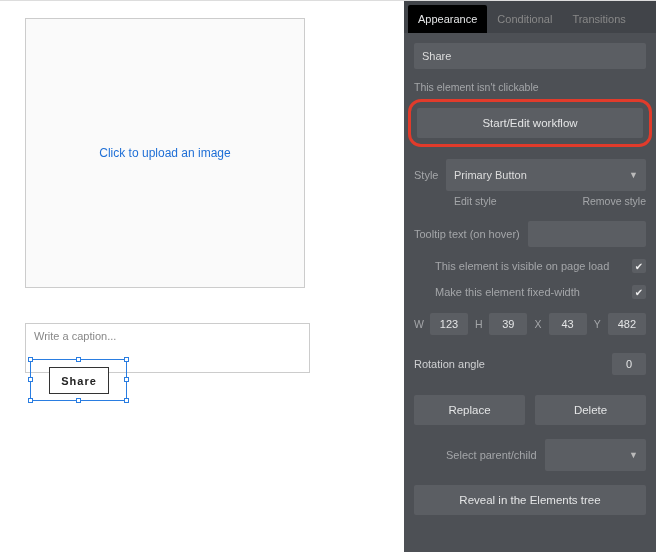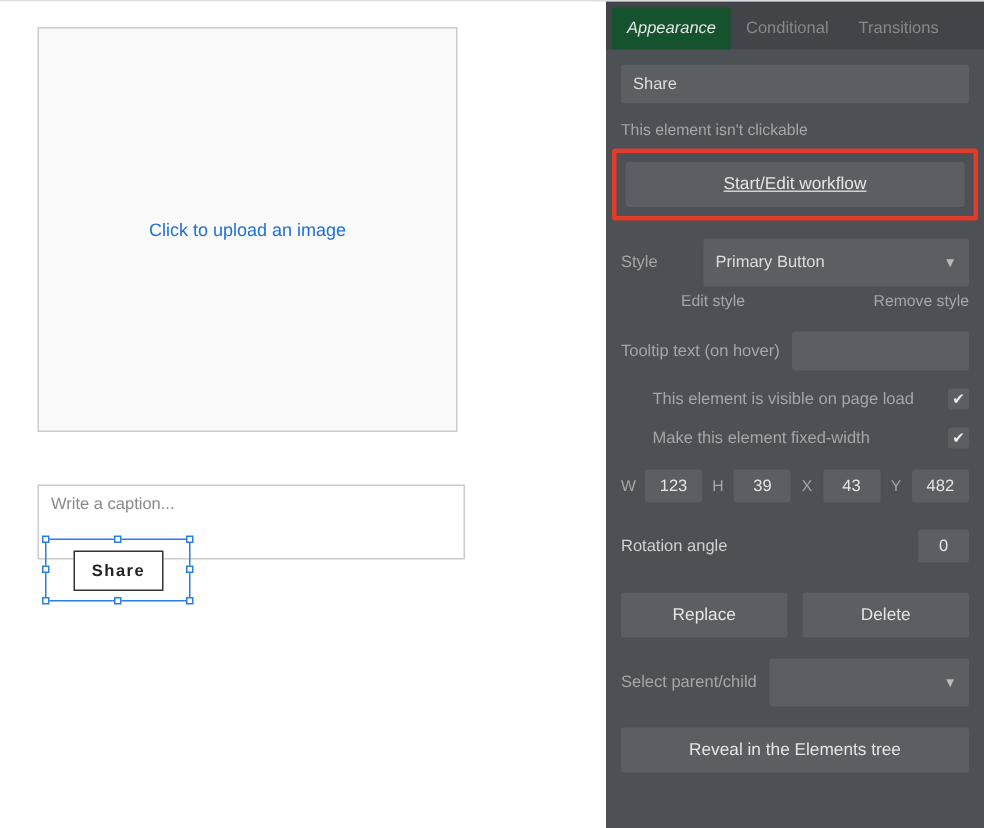--- a/index.html
+++ b/index.html
@@ -16,46 +16,46 @@
   .h.tm{left:calc(50% - 3px);top:-3px}.h.bm{left:calc(50% - 3px);bottom:-3px}
   .h.ml{left:-3px;top:calc(50% - 3px)}.h.mr{right:-3px;top:calc(50% - 3px)}
 
   .panel { position: absolute; right: 0; top: 0; width: 252px; height: 552px; background: #4d5055; color: #cfd0d2; font-size: 11px; }
   .panel-header { display:flex; align-items:center; justify-content:space-between; height: 35px; padding: 0 10px; background: #494c51;}
   .panel-title { color: #fff; font-size: 12px; }
   .panel-icons { display:flex; gap:8px; color:#b9bbbd; font-size:13px;}
   .panel-icons span { cursor:pointer; }
   .tabs { display:flex; background:#414449; padding: 4px 4px 0 4px; gap:0;}
   .tab { padding: 8px 10px 8px 10px; font-size: 11px; color:#888; cursor:pointer; border-radius:2px 2px 0 0;}
-  .tab.active { background:#14532d; color:#e4e5e6;font-style:italic;}
+  .tab.active { background:#000000; color:#e4e5e6;}
   .body { padding: 10px 10px 10px 10px; }
   .field, .btn, .dropdown, .numbox { background:#5b5e63; border:none; }
   .field { width:100%; height:26px; padding:0 8px; color:#ddd; font-size:11px; display:flex; align-items:center; border-radius:2px;}
   .note { font-size: 10.5px; color: #a4a6a9; margin: 12px 0 6px;}
-  .workflow-wrap { border: 3px solid #e13b2b; padding: 6px; margin: 0 -6px 8px -6px; border-radius:2px;text-decoration:underline;}
+  .workflow-wrap { border: 3px solid #e13b2b; padding: 6px; margin: 0 -6px 8px -6px; border-radius:13px;}
   .btn { width:100%; height: 30px; display:flex; align-items:center; justify-content:center; color:#e4e5e6; font-size:11.5px; cursor:pointer; border-radius:2px;}
-  .row { display:flex; align-items:center; gap:23px; margin-top: 12px;}
+  .row { display:flex; align-items:center; gap:0; margin-top: 12px;}
   .row .lab { width: 32px; color:#a4a6a9; font-size:11px;}
   .dropdown { flex:1; height:26px; display:flex; align-items:center; justify-content:space-between; padding:16px 8px; color:#ddd; font-size:11px; border-radius:2px; cursor:pointer;}
   .caret { font-size:9px; color:#bbb;}
   .sub-links { display:flex; justify-content:space-between; font-size:10.5px; color:#a4a6a9; margin-top:4px; padding-left:40px;}
   .sub-links span{cursor:pointer;}
   .tooltip-row{display:flex;align-items:center;gap:8px;margin-top:14px;}
   .tooltip-row .lab2{color:#a4a6a9;font-size:11px;}
   .tooltip-row .field{flex:1;width:auto;}
   .check-row { display:flex; align-items:center; justify-content:space-between; margin-top:12px;margin-left:21px;}
   .check-row .lab2{color:#a4a6a9;font-size:11px;}
   .chk { width:14px; height:14px; background:#5b5e63; border-radius:2px; display:flex; align-items:center; justify-content:center; color:#eee; font-size:10px; cursor:pointer;}
   .dims { display:flex; align-items:center; gap:6px; margin-top:14px;}
   .dims .dl{color:#a4a6a9; font-size:10.5px; width:10px; text-align:center;}
   .numbox { width:42px; height:22px; color:#e4e5e6; font-size:11px; display:flex; align-items:center; justify-content:center; border-radius:2px;}
   .rot-row{display:flex;align-items:center;justify-content:space-between;margin-top:18px;}
   .two-btn{display:flex;gap:10px;margin-top:20px;}
   .two-btn .btn{height:30px;}
-  .spc-row{display:flex;align-items:center;gap:8px;margin-top:14px;}
+  .spc-row{display:flex;align-items:center;gap:8px;margin-top:14px;margin-left:32px;}
   .spc-row .lab2{color:#a4a6a9;font-size:11px;}
   .reveal{margin-top:14px;}
 </style>
 </head>
 <body>
 
 <div class="canvas">
   <div class="upload-box">
     <span class="upload-text">Click to upload an image</span>
   </div>

